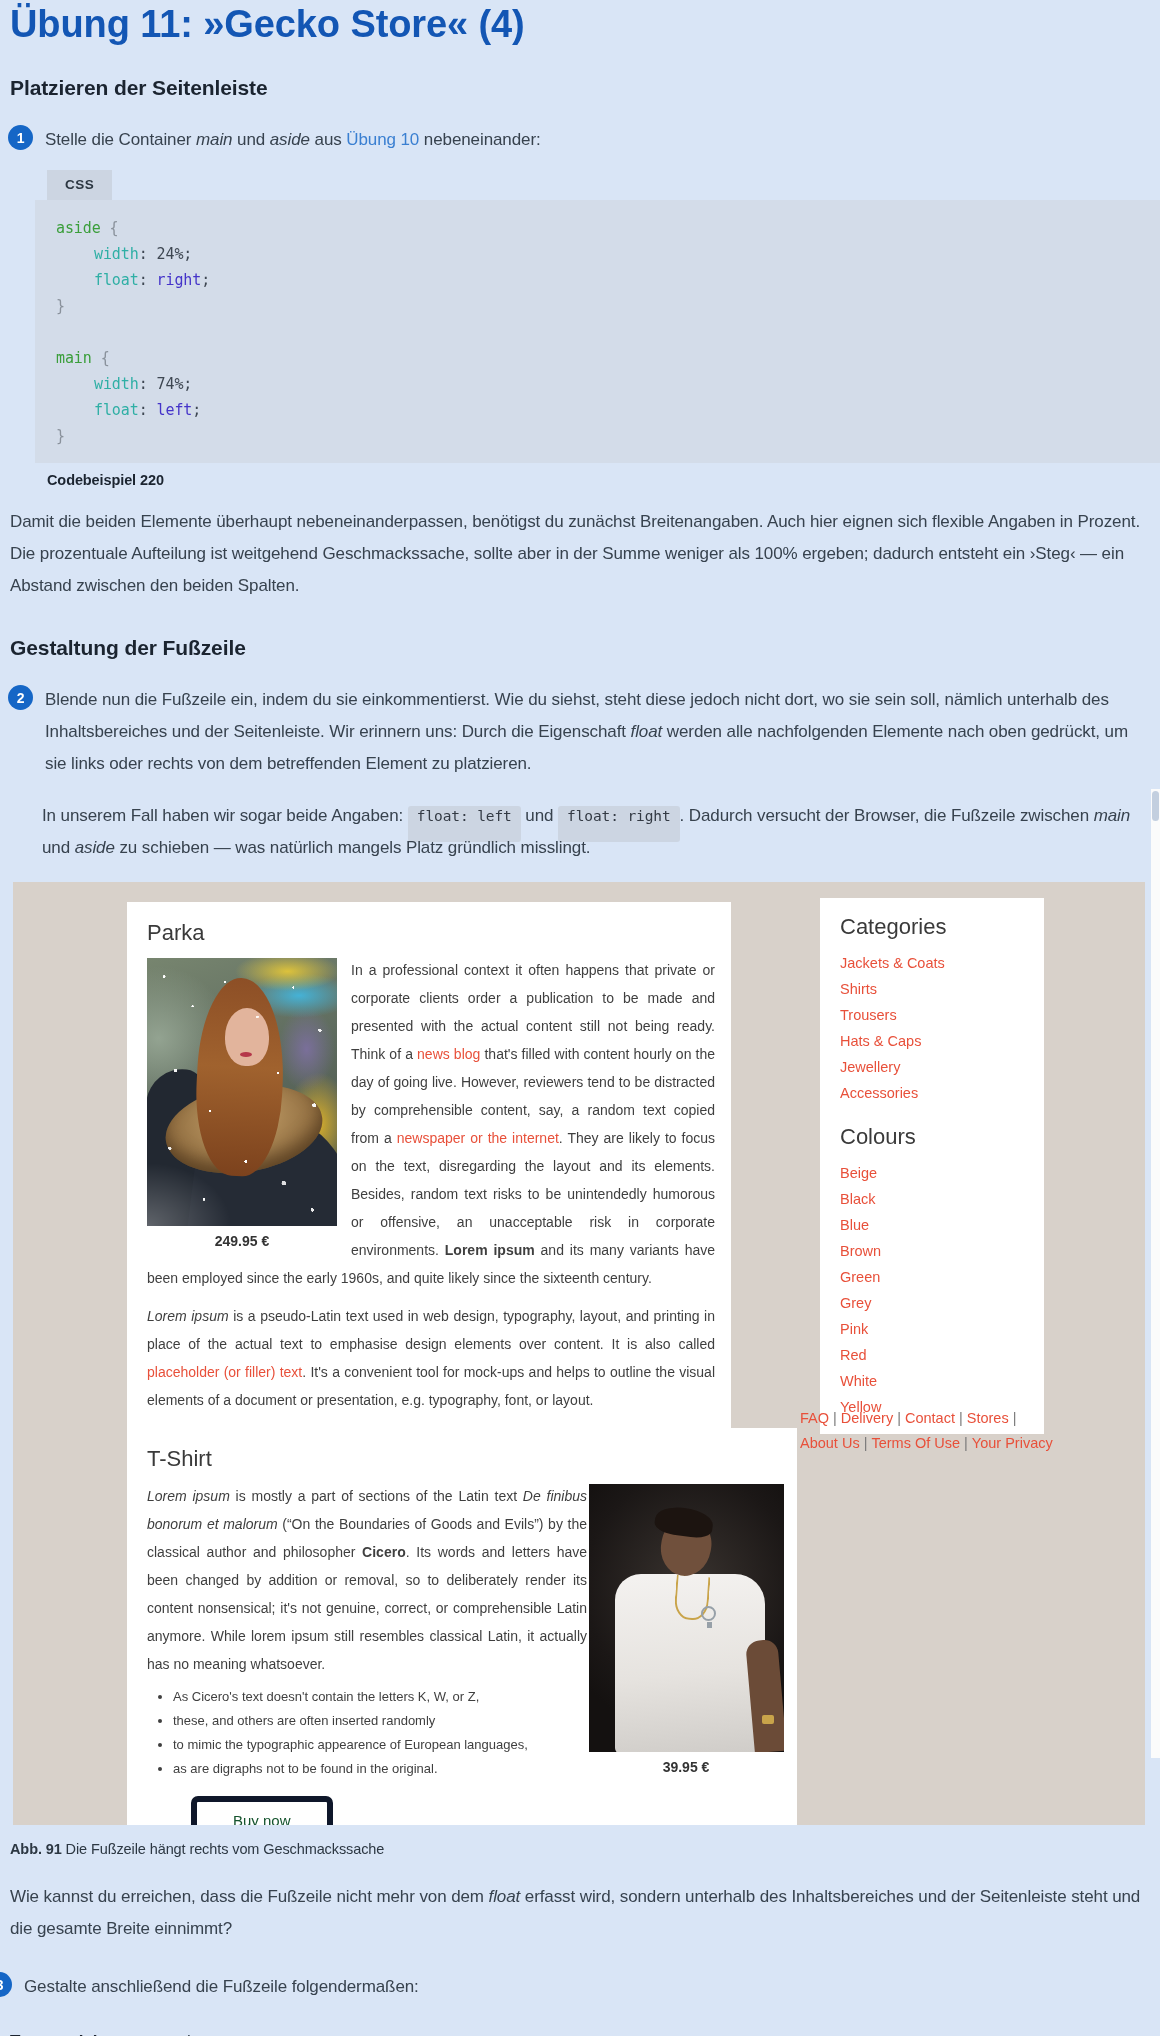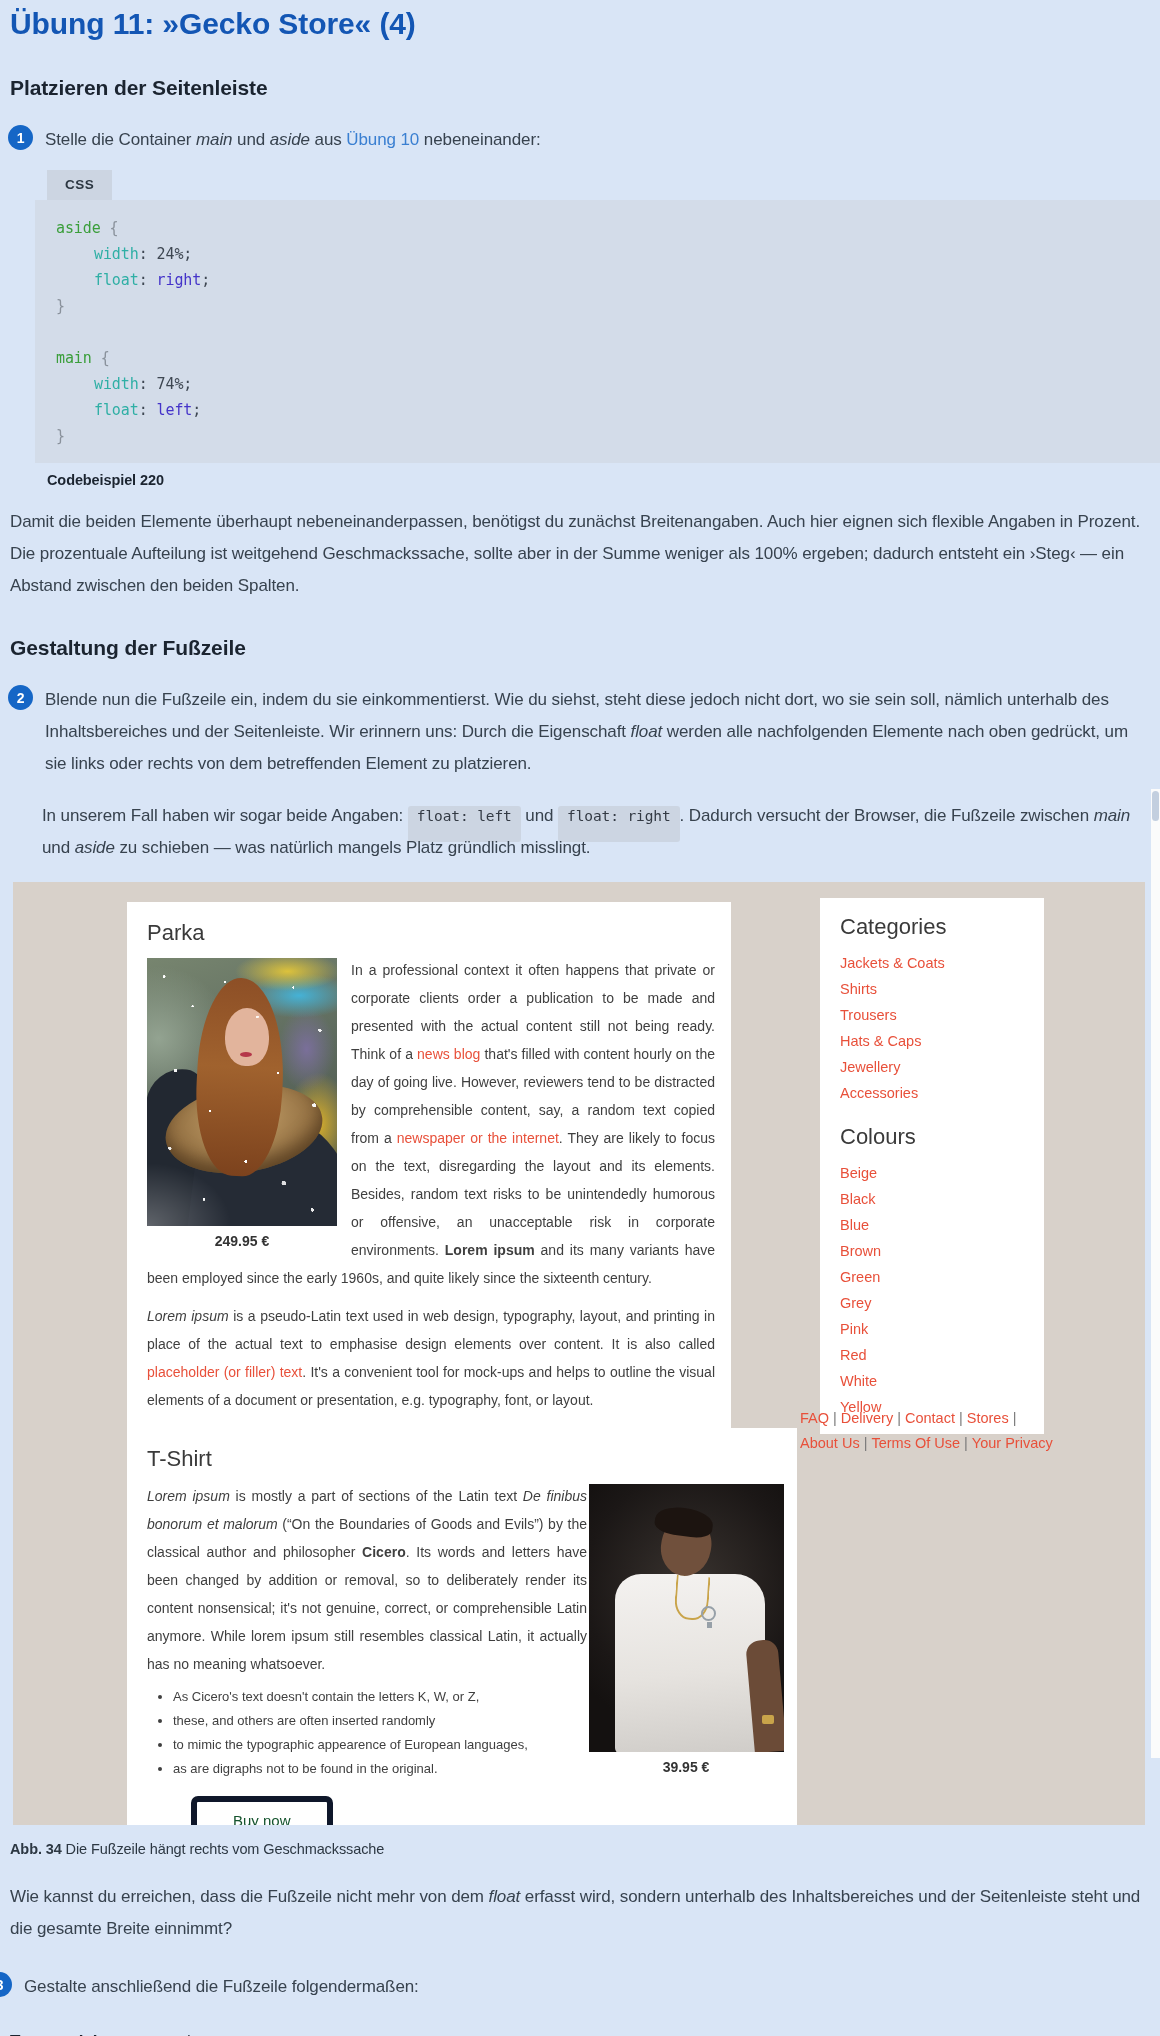--- a/index.html
+++ b/index.html
@@ -4,21 +4,21 @@
 <style>
   * { margin:0; padding:0; box-sizing:border-box; }
   html,body { width:1160px; }
   body {
     height:2036px; overflow:hidden; position:relative;
     background:#d9e5f6;
     font-family:"Liberation Sans", sans-serif;
     color:#37424e; letter-spacing:-0.1px;
   }
   
-  h1.page-title { margin:6px 0 15px 10px; font-size:30px; line-height:36px; font-weight:bold; color:#1356b4; }
+  h1.page-title { margin:6px 0 15px 10px; font-size:38px; line-height:36px; font-weight:bold; color:#1356b4; }
   h2.section-heading { margin:34px 0 0 10px; font-size:21px; font-weight:bold; color:#1b2430; }
   .step { display:flex; margin:24px 0 0 0; padding-left:8px; }
   .badge {
     flex:0 0 auto; width:25px; height:25px; border-radius:50%;
     background:#1566c6; color:#fff; font-size:14px; font-weight:bold;
     display:flex; align-items:center; justify-content:center; margin-top:1px;
   }
   .step-text { margin-left:12px; font-size:17px; line-height:32px; max-width:1098px; }
   .body-par { margin:18px 10px 0 10px; font-size:17px; line-height:32px; max-width:1146px; }
   .indent-par { margin:20px 10px 0 42px; font-size:17px; line-height:32px; max-width:1110px; }
@@ -251,21 +251,21 @@
     </ul>
     <button class="buy-btn">Buy now</button>
   </div>
 </div>
 
 
 <div class="preview-scrollbar">
   <div class="thumb"></div>
 </div>
 
-<div class="fig-caption"><b>Abb. 34</b><span> Die Fußzeile hängt rechts vom Geschmackssache</span></div>
+<div class="fig-caption"><b>Abb. 91</b><span> Die Fußzeile hängt rechts vom Geschmackssache</span></div>
 
 <p class="body-par" style="margin-top:24px;"><span>Wie kannst du erreichen, dass die Fußzeile nicht mehr von dem </span><em class="soft">float</em><span> erfasst wird, sondern unterhalb des Inhaltsbereiches und der Seitenleiste steht und die gesamte Breite einnimmt?</span></p>
 
 <div class="step cut" style="margin-top:26px; padding-left:0;">
   <span class="badge">3</span>
   <p class="step-text">Gestalte anschließend die Fußzeile folgendermaßen:</p>
 </div>
 
 <ul class="specs">
   <li><b>Textausrichtung:</b><span> zentriert</span></li>

